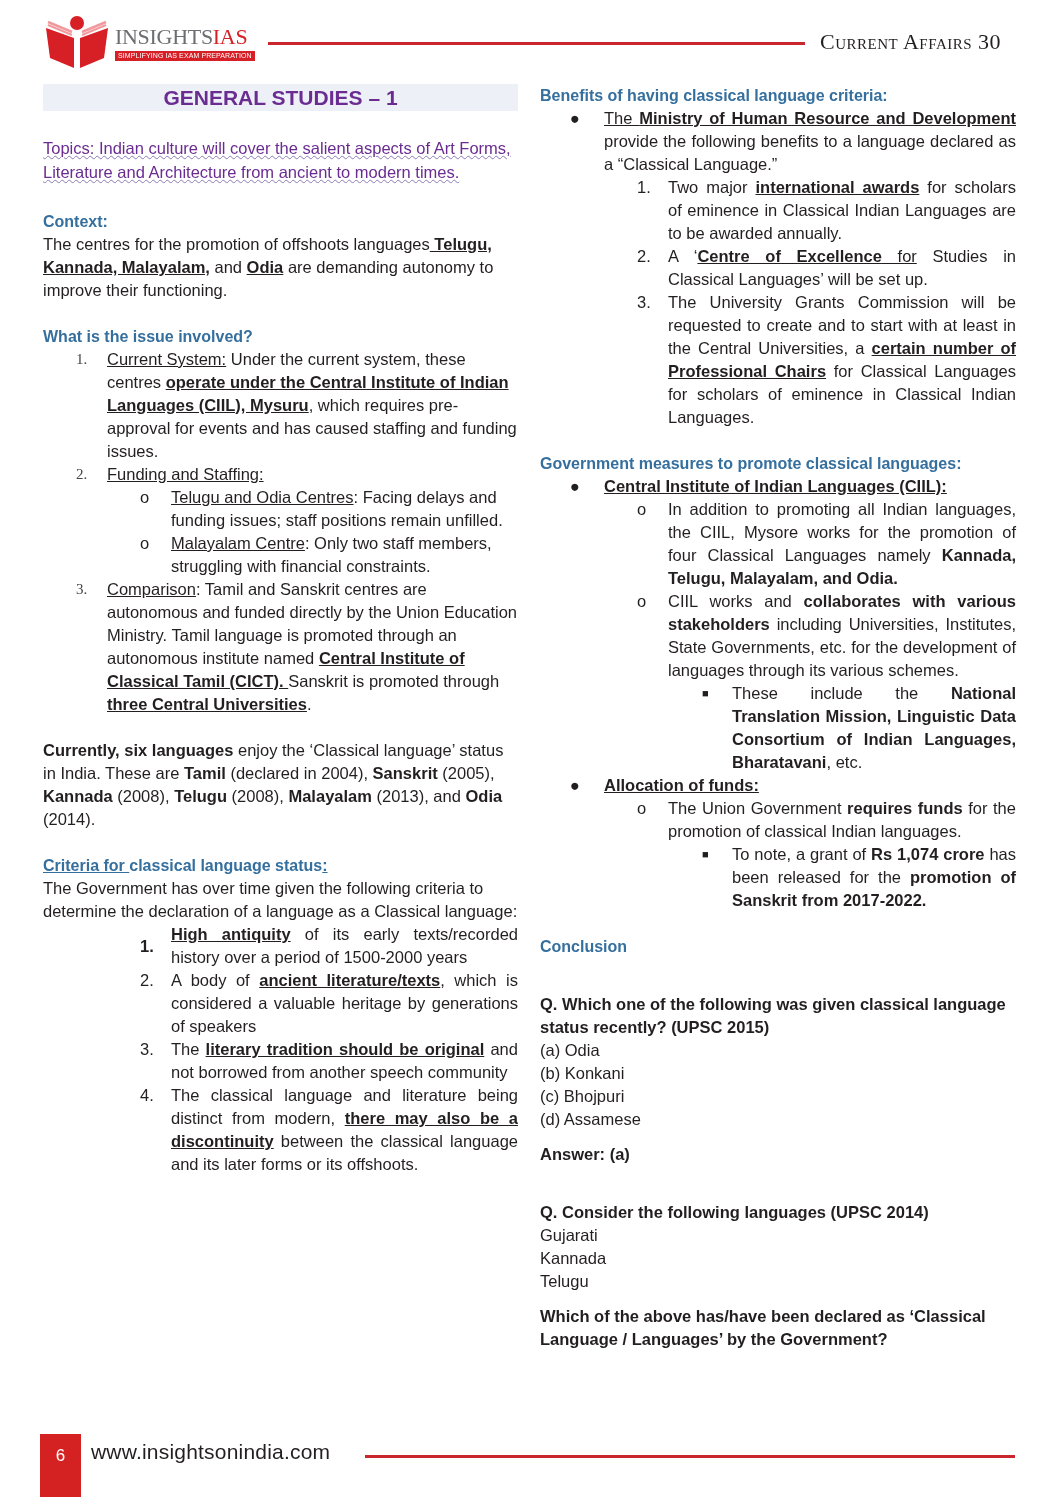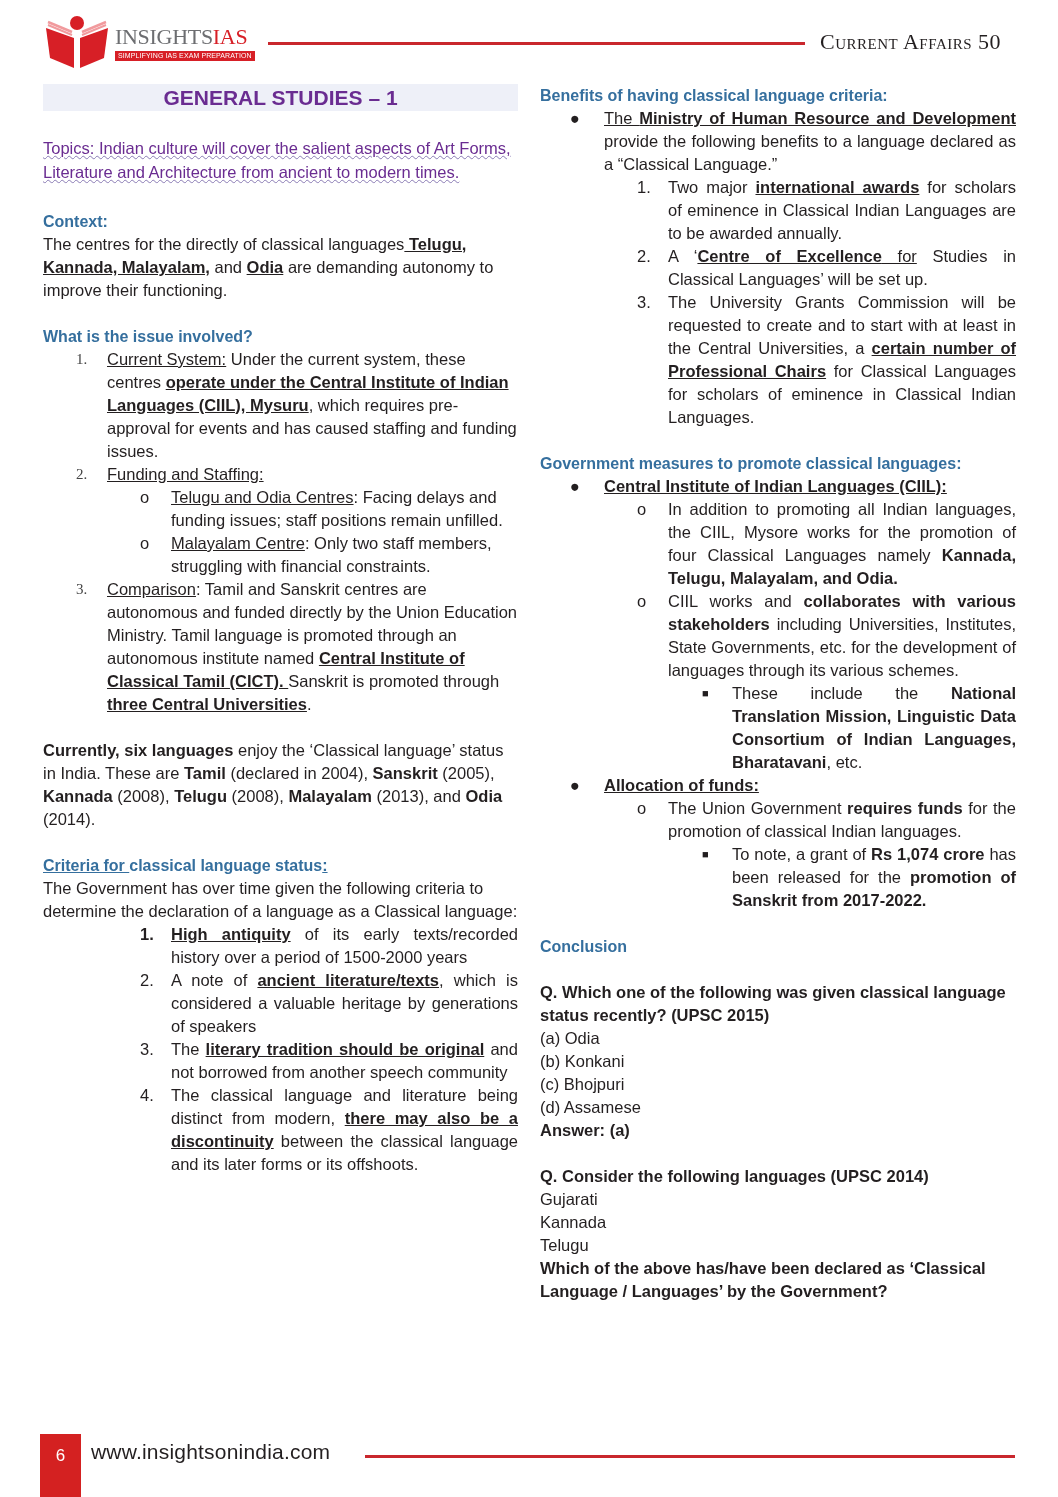--- a/index.html
+++ b/index.html
@@ -20,21 +20,21 @@
   .col-left { left: 43px; width: 475px; }
   .col-right { left: 540px; width: 476px; }
 
   .gs-banner { background: #eef0f8; height: 27px; text-align: center; font-weight: bold; font-size: 21px; line-height: 27px; color: #6a2c91; margin-bottom: 26px; }
   .topics { color: #6a2c91; text-decoration: underline; text-decoration-style: wavy; text-decoration-color: #8a7bb5; text-decoration-thickness: 1px; font-size: 16.5px; line-height: 23.5px; }
   .article-title { margin-top: 38px; color: #d42b27; font-weight: bold; font-size: 20.5px; line-height: 30px; text-align: center; letter-spacing: 0.2px; }
   .section-head { color: #356f9e; font-weight: bold; font-size: 16px; line-height: 23px; }
   .section-head.red { color: #d42b27; text-decoration: underline; }
   .para { font-size: 16.5px; line-height: 23px; }
   .u { text-decoration: underline; }
-  .b { font-weight: bold; }
+  .b { font-weight: bold; margin-top: 12px; }
   .just { text-align: justify; }
   .gap-m { height: 23px; }
 
   .li { position: relative; }
   .marker { position: absolute; top: 0; }
   .serif-num { font-family: "Liberation Serif", serif; font-size: 15px; color: #444; }
 
   
   .page-box { position: absolute; left: 40px; top: 1434px; width: 41px; height: 63px; background: #d42121; }
   .page-num { position: absolute; left: 0; top: 10px; width: 41px; text-align: center; color: #ffffff; font-size: 17px; }
@@ -52,31 +52,31 @@
     <path d="M6 11 L30 21" stroke="#f19a9d" stroke-width="2"></path>
     <path d="M64 8 L40 18" stroke="#f19a9d" stroke-width="2.5"></path>
     <path d="M64 11 L40 21" stroke="#f19a9d" stroke-width="2"></path>
     <circle cx="35" cy="9" r="7" fill="#d71f26"></circle>
     <path d="M32 20 L38 20 L36 52 L34 52 Z" fill="#ffffff"></path>
   </svg>
   <div class="logo-text"><span>INSIGHTS</span><span class="ias">IAS</span></div>
   <div class="logo-tag">SIMPLIFYING IAS EXAM PREPARATION</div>
 </div>
 <div class="header-rule"></div>
-<div class="header-title">Current Affairs 50</div>
+<div class="header-title">Current Affairs 30</div>
 
 <div class="col col-left">
   <div class="gs-banner">GENERAL STUDIES – 1</div>
   <div class="topics">Topics: Indian culture will cover the salient aspects of Art Forms, Literature and Architecture from ancient to modern times.</div>
 
 
   <div style="height:26px"></div>
   <div class="section-head">Context:</div>
   <div class="para">
-    <span>The centres for the directly of classical languages</span><span class="b u"> Telugu, Kannada, Malayalam,</span><span> and </span><span class="b u">Odia</span><span> are demanding autonomy to improve their functioning.</span>
+    <span>The centres for the promotion of offshoots languages</span><span class="b u"> Telugu, Kannada, Malayalam,</span><span> and </span><span class="b u">Odia</span><span> are demanding autonomy to improve their functioning.</span>
   </div>
 
   <div class="gap-m"></div>
   <div class="section-head">What is the issue involved?</div>
 
   <div class="li para" style="padding-left:64px">
     <span class="marker serif-num" style="left:33px">1.</span>
     <span class="u">Current System:</span><span> Under the current system, these centres </span><span class="b u">operate under the Central Institute of Indian Languages (CIIL), Mysuru</span><span>, which requires pre-approval for events and has caused staffing and funding issues.</span>
   </div>
   <div class="li para" style="padding-left:64px">
@@ -106,21 +106,21 @@
     <span class="u">Criteria for </span><span>classical language status</span><span class="u">:</span>
   </div>
   <div class="para">The Government has over time given the following criteria to determine the declaration of a language as a Classical language:</div>
 
   <div class="li para just" style="padding-left:128px">
     <span class="marker b" style="left:97px">1.</span>
     <span></span><span class="b u">High antiquity</span><span> of its early texts/recorded history over a period of 1500-2000 years</span>
   </div>
   <div class="li para just" style="padding-left:128px">
     <span class="marker" style="left:97px">2.</span>
-    <span>A note of </span><span class="b u">ancient literature/texts</span><span>, which is considered a valuable heritage by generations of speakers</span>
+    <span>A body of </span><span class="b u">ancient literature/texts</span><span>, which is considered a valuable heritage by generations of speakers</span>
   </div>
   <div class="li para just" style="padding-left:128px">
     <span class="marker" style="left:97px">3.</span>
     <span>The </span><span class="b u">literary tradition should be original</span><span> and not borrowed from another speech community</span>
   </div>
   <div class="li para just" style="padding-left:128px">
     <span class="marker" style="left:97px">4.</span>
     <span>The classical language and literature being distinct from modern, </span><span class="b u">there may also be a discontinuity</span><span> between the classical language and its later forms or its offshoots.</span>
   </div>
 </div>

